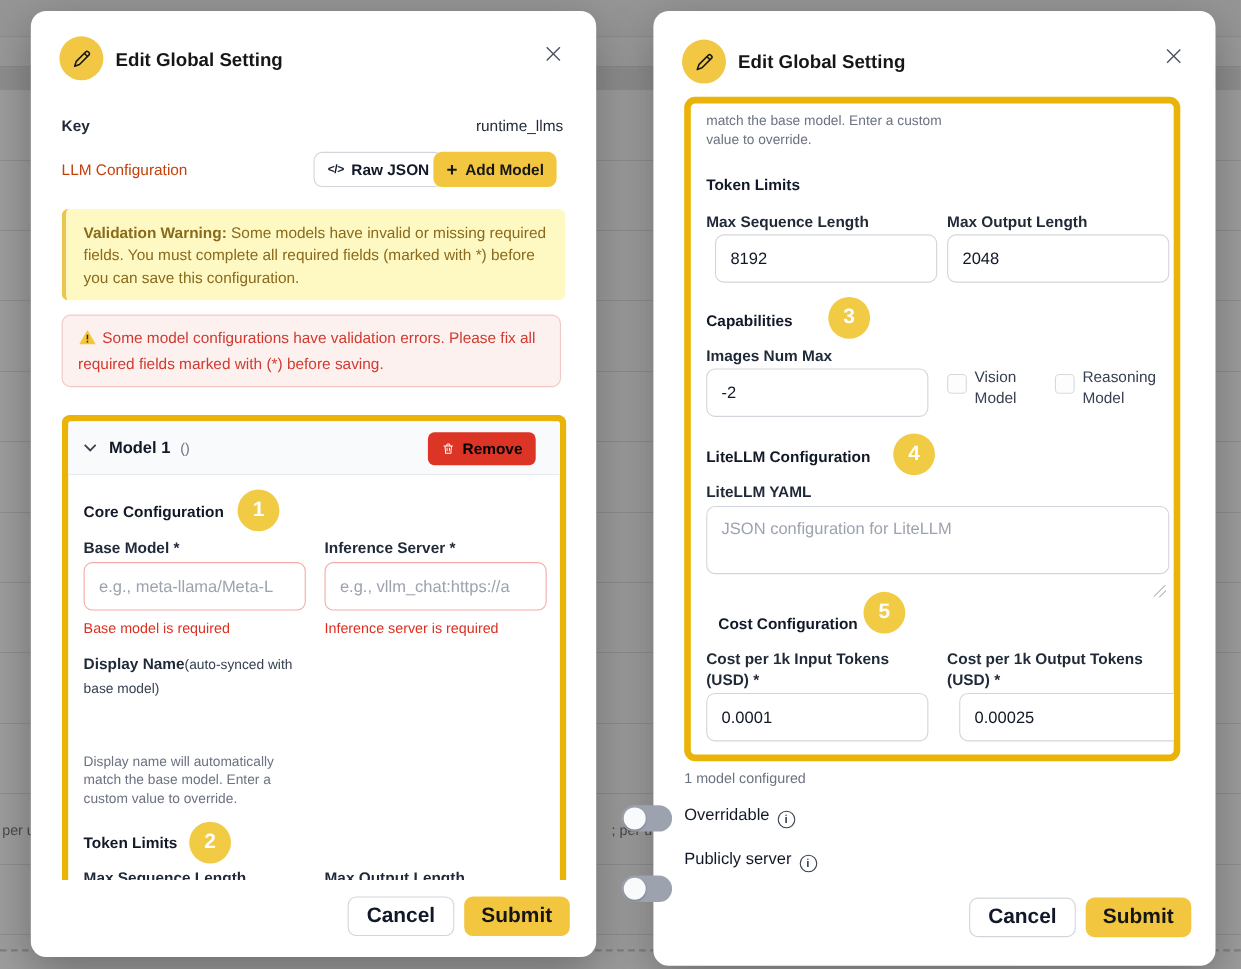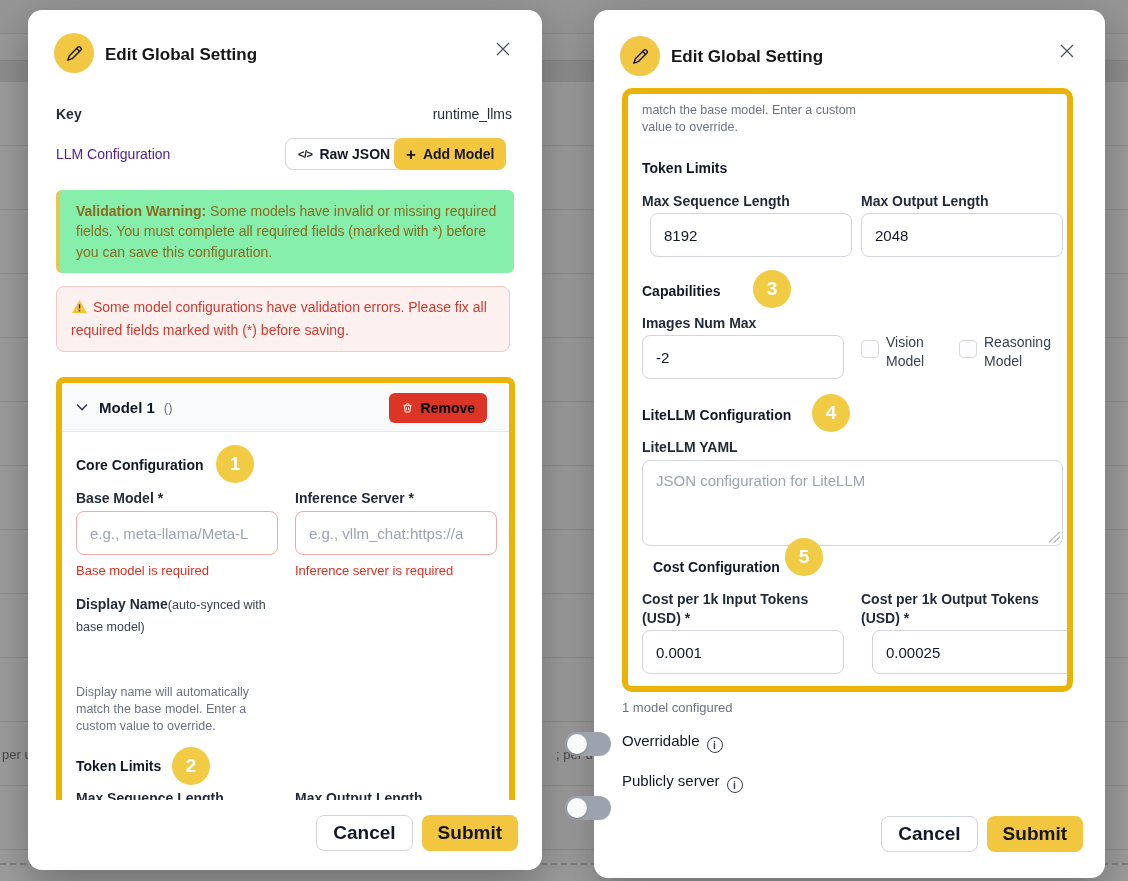--- a/index.html
+++ b/index.html
@@ -34,21 +34,21 @@
   .inp.err{border-color:#F3ABA5;}
   .err-txt{font-size:13px;color:#DC2F21;}
   .badge{position:absolute;width:38px;height:38px;border-radius:50%;background:#F2CB45;color:#FFFFFF;
          font-size:19px;font-weight:700;display:flex;align-items:center;justify-content:center;z-index:3;}
   .btn{display:inline-flex;align-items:center;justify-content:center;border-radius:8px;cursor:pointer;
        font-family:inherit;font-size:19px;font-weight:700;border:none;gap:7px;}
   .btn-outline{background:#fff;border:1px solid #D1D5DB;color:#111827;font-weight:600;}
   .btn-yellow{background:#F2C63E;color:#161616;}
   .btn-sm{height:32px;padding:0 12px;font-size:14px;}
   .btn-ftr{height:36px;padding:0 16px;}
-  .warn-box{background:#86efac;border-left:4px solid #EAC54F;border-radius:6px;padding:11px 16px;
+  .warn-box{background:#fef9c3;border-left:4px solid #EAC54F;border-radius:6px;padding:11px 16px;
             font-size:14px;line-height:1.45;color:#8A6A1C;}
   .error-box{background:#FDF1F0;border:1px solid #F3C7C3;border-radius:8px;padding:10px 14px;
              font-size:14px;line-height:1.5;color:#D13A30;}
   .card{border:6px solid #eab308;background:#fff;box-sizing:border-box;}
   .card-hdr{height:48px;background:#F9FAFB;border-bottom:1px solid #E5E7EB;display:flex;align-items:center;
             padding:0 14px;border-radius:8px 8px 0 0;}
   .remove-btn{position:absolute;right:22px;top:10px;height:30px;padding:0 12px;background:#DC3425;color:#000000;
               border:none;border-radius:6px;font-size:14px;font-weight:700;display:inline-flex;align-items:center;gap:7px;cursor:pointer;font-family:inherit;}
   .chk{appearance:none;-webkit-appearance:none;width:18px;height:18px;border:1.5px solid #D6DAE0;border-radius:4px;background:#FDFDFD;margin:0;cursor:pointer;}
   .chk-lbl{font-size:14px;color:#374151;line-height:1.35;}
@@ -89,21 +89,21 @@
   <div class="modal-title abs" style="left:77px;top:35px;">Edit Global Setting</div>
   <button class="close-btn abs" style="right:28px;top:28px;">
     <span><svg viewBox="0 0 14 14" width="14" height="14">
           <path d="M1 1l12 12M13 1L1 13" stroke="#4B5563" stroke-width="1.3"></path>
         </svg></span>
   </button>
 
   <div class="lbl abs" style="left:28px;top:96px;">Key</div>
   <div class="abs" style="right:30px;top:96px;font-size:14px;color:#1F2937;">runtime_llms</div>
 
-  <div class="abs" style="left:28px;top:136px;font-size:14px;font-weight:500;color:#4c1d95;">LLM Configuration</div>
+  <div class="abs" style="left:28px;top:136px;font-size:14px;font-weight:500;color:#c2410c;">LLM Configuration</div>
   <button class="btn btn-outline btn-sm abs" style="left:257px;top:128px;">
     <span style="font-size:11px;font-weight:700;letter-spacing:-0.5px;">&lt;/&gt;</span>
     <span>Raw JSON</span>
   </button>
   <button class="btn btn-yellow btn-sm abs" style="left:366px;top:128px;">
     <span style="font-size:17px;font-weight:600;line-height:1;">+</span>
     <span>Add Model</span>
   </button>
 
   <div class="warn-box abs" style="left:28px;top:180px;width:422px;">
@@ -194,21 +194,21 @@
 
     <input type="checkbox" class="chk abs" style="left: 233px; top: 246px;">
     <div class="chk-lbl abs" style="left:258px;top:239px;width:62px;">Vision Model</div>
     <input type="checkbox" class="chk abs" style="left: 331px; top: 246px;">
     <div class="chk-lbl abs" style="left:356px;top:239px;width:92px;">Reasoning Model</div>
 
     <div class="sec abs" style="left:14px;top:313px;">LiteLLM Configuration</div>
     <div class="badge" style="left:184px;top:300px;">4</div>
 
     <div class="lbl abs" style="left:14px;top:345px;">LiteLLM YAML</div>
-    <textarea class="ta abs" style="left: 14px; top: 366px; width: 421px; height: 86px;" placeholder="JSON configuration for LiteLLM"></textarea>
+    <textarea class="ta abs" style="left: 14px; top: 366px; width: 421px; height: 62px;" placeholder="JSON configuration for LiteLLM"></textarea>
     <span class="ta-handle" style="left:421px;top:438px;"></span>
 
     <div class="sec abs" style="left:25px;top:465px;">Cost Configuration</div>
     <div class="badge" style="left:157px;top:444px;">5</div>
 
     <div class="lbl abs" style="left:14px;top:496px;width:200px;line-height:1.35;">Cost per 1k Input Tokens (USD) *</div>
     <input class="inp abs" style="left: 14px; top: 536px;" value="0.0001">
     <div class="lbl abs" style="left:233px;top:496px;width:200px;line-height:1.35;">Cost per 1k Output Tokens (USD) *</div>
     <input class="inp abs" style="left: 244px; top: 536px;" value="0.00025">
   </div>

